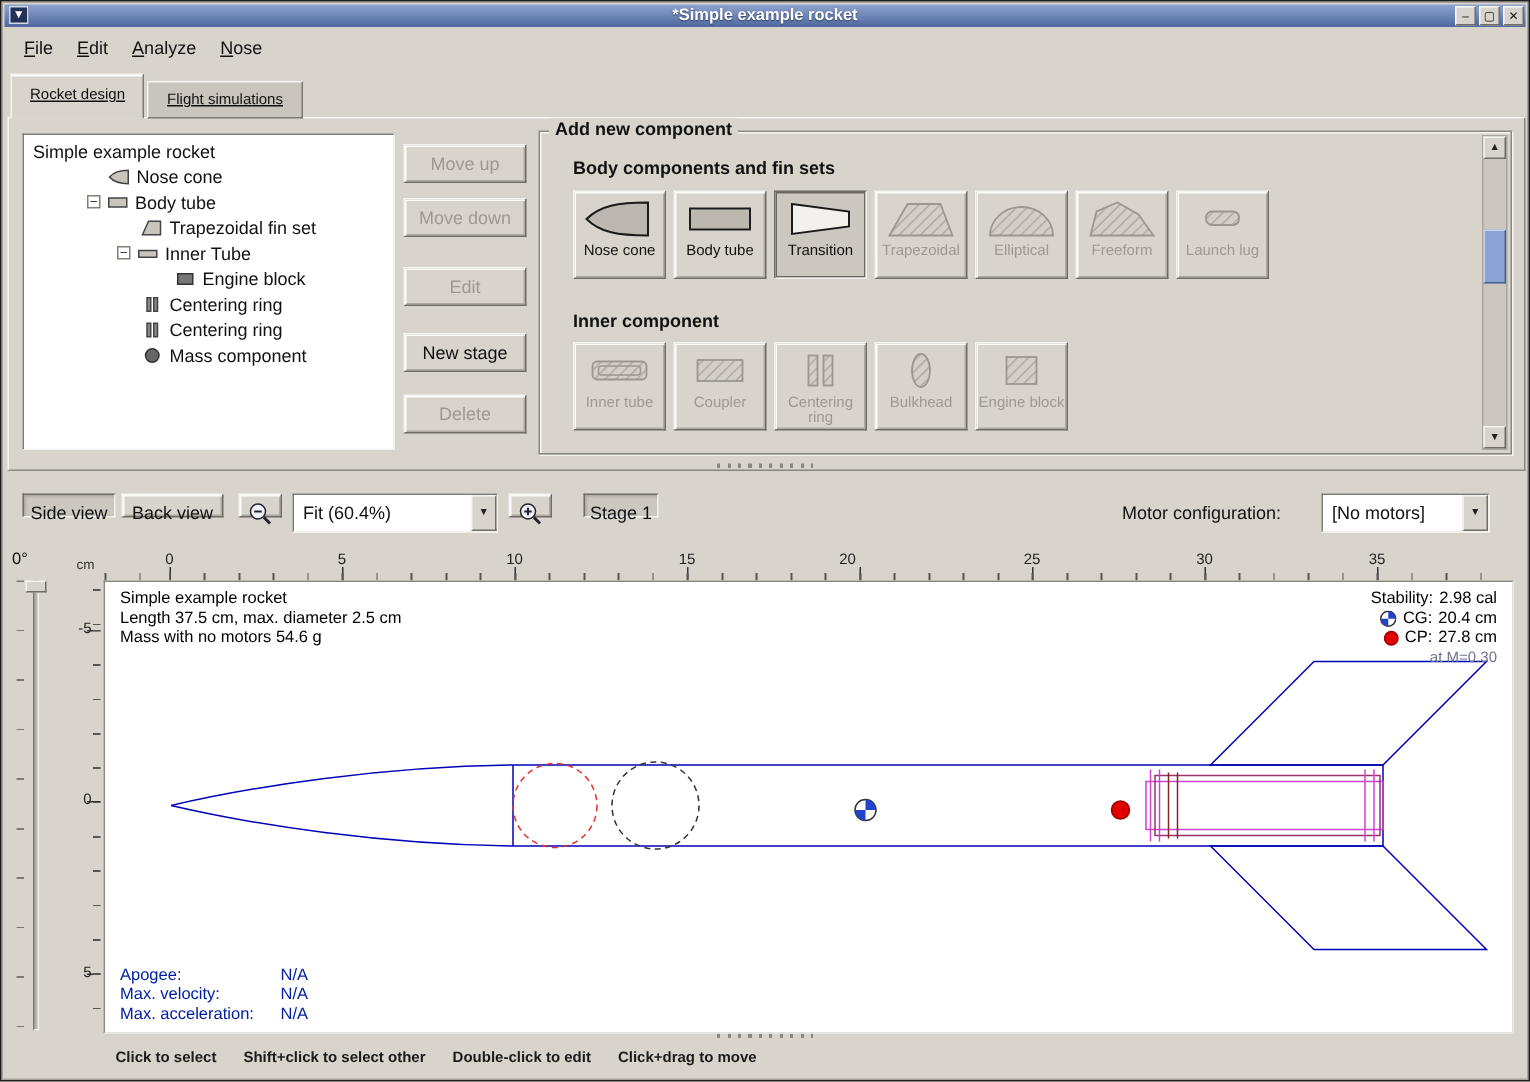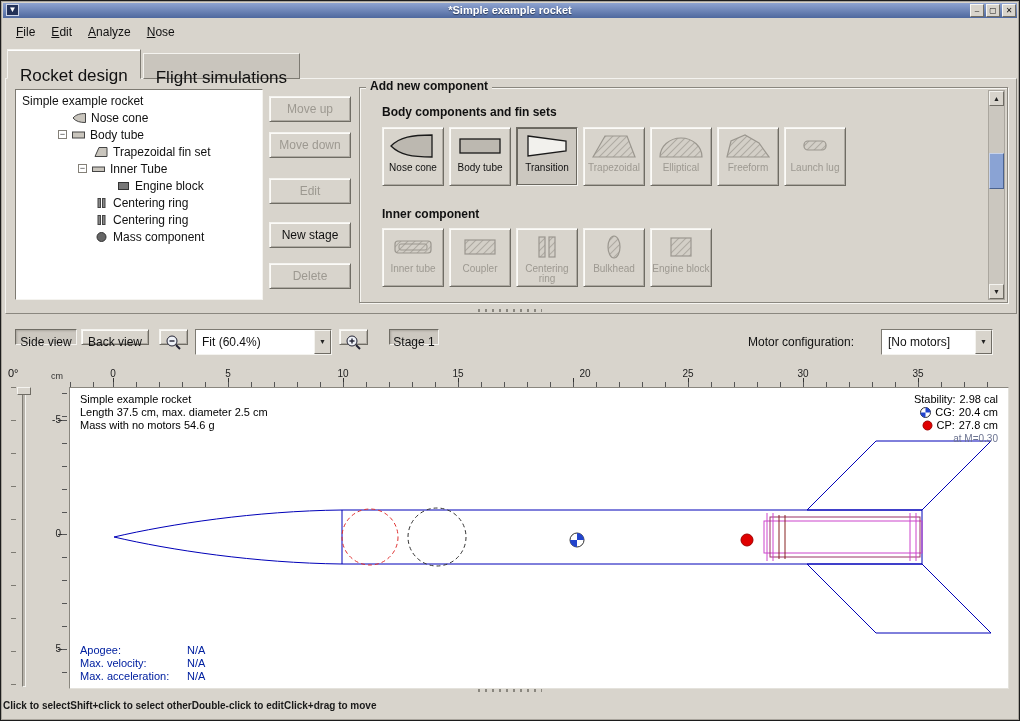--- a/index.html
+++ b/index.html
@@ -15,21 +15,21 @@
   .win-controls { position:absolute; right:1px; top:1px; display:flex; gap:2px; z-index:2; }
   .win-btn { width:14px; height:13px; background:#d8d4cc; border:1px solid; border-color:#f8f7f3 #6f6c64 #6f6c64 #f8f7f3; font-size:8px; line-height:11px; text-align:center; color:#111; cursor:default; }
 
   
   .menubar { position:absolute; left:2px; top:18px; right:2px; height:26px; display:flex; align-items:center; padding-left:5px; }
   .menu-item { display:inline-block; font-size:12px; padding:4px 8px; }
   .menu-item::first-letter { text-decoration:underline; }
 
   
   .tabbar { position:absolute; left:6px; top:48px; height:30px; display:flex; align-items:flex-end; z-index:3; }
-  .tab { font-size:17px; padding:12px 12px; margin-right:2px; background:#c9c5bd; border:1px solid; border-color:#f4f3ef #7d7a72 #7d7a72 #f4f3ef; height:25px; line-height:24px; }
+  .tab { font-size:10px; padding:0 12px; margin-right:2px; background:#c9c5bd; border:1px solid; border-color:#f4f3ef #7d7a72 #7d7a72 #f4f3ef; height:25px; line-height:24px;text-decoration:underline; }
   .tab.active { background:#d8d4cc; height:30px; line-height:28px; border-bottom:1px solid #d8d4cc; box-shadow:inset 0 1px 0 #fff; }
   .content-frame { position:absolute; left:4px; top:77px; width:1012px; height:236px; border:1px solid; border-color:#f4f3ef #8a877f #8a877f #f4f3ef; }
 
   
   .tree-panel { position:absolute; left:14px; top:88px; width:248px; height:211px; background:#fff; border:1px solid; border-color:#7d7a72 #f4f3ef #f4f3ef #7d7a72; overflow:hidden; padding-top:2px; }
   .tree-row { display:flex; align-items:center; height:17px; white-space:nowrap; font-size:12px; }
   .handle { width:9px; height:9px; border:1px solid #848078; background:#fff; font-size:9px; line-height:7px; text-align:center; color:#333; flex:none; margin-right:4px; }
   .handle::before { content:"\2212"; }
   .ticon { flex:none; margin-right:4px; }
   .tree-label { flex:none; }
@@ -86,21 +86,21 @@
   .canvas svg.rocket { position:absolute; left:0; top:0; }
   .fig-info { position:absolute; left:10px; top:5px; font-size:11px; line-height:13px; color:#000; }
   .fig-stab { position:absolute; right:10px; top:5px; font-size:11px; line-height:13px; text-align:right; color:#000; }
   .fig-stab .row { display:flex; justify-content:flex-end; align-items:center; gap:4px; }
   .mach { font-size:10px; color:#6b7390; }
   .fig-flight { position:absolute; left:10px; top:256px; font-size:11px; line-height:13px; color:#0020a0; }
   .fl-row { display:flex;justify-content:space-between; }
   .fl-label { width:107px; }
 
   
-  .statusbar { position:absolute; left:2px; right:2px; top:691px; height:27px; display:flex; align-items:center; font-size:10px; font-weight:bold; color:#1a1a1a; }
+  .statusbar { position:absolute; left:2px; right:2px; top:691px; height:27px; display:flex; align-items:center; gap:18px; padding-left:74px; font-size:10px; font-weight:bold; color:#1a1a1a; }
 </style>
 </head>
 <body>
 
 <svg width="0" height="0" style="position:absolute">
   <defs>
     <pattern id="hatch" width="5" height="5" patternUnits="userSpaceOnUse" patternTransform="rotate(45)">
       <rect width="5" height="5" fill="#d3cfc7"></rect>
       <line x1="0" y1="0" x2="0" y2="5" stroke="#aeaaa2" stroke-width="2"></line>
     </pattern>
@@ -330,21 +330,21 @@
     <div class="rot-track"></div>
     <div class="rot-handle"></div>
 
     <span class="ruler-unit">cm</span>
 
     <div class="h-ruler">
       <span class="h-num" style="left:34px">0</span>
       <span class="h-num" style="left:149px">5</span>
       <span class="h-num" style="left:264px">10</span>
       <span class="h-num" style="left:379px">15</span>
-      <span class="h-num" style="left:506px">20</span>
+      <span class="h-num" style="left:486px">20</span>
       <span class="h-num" style="left:609px">25</span>
       <span class="h-num" style="left:724px">30</span>
       <span class="h-num" style="left:839px">35</span>
       <i class="h-tick" style="left:44px"></i>
         <i class="h-tick" style="left:159px"></i>
         <i class="h-tick" style="left:274px"></i>
         <i class="h-tick" style="left:389px"></i>
         <i class="h-tick" style="left:504px"></i>
         <i class="h-tick" style="left:619px"></i>
         <i class="h-tick" style="left:734px"></i>

